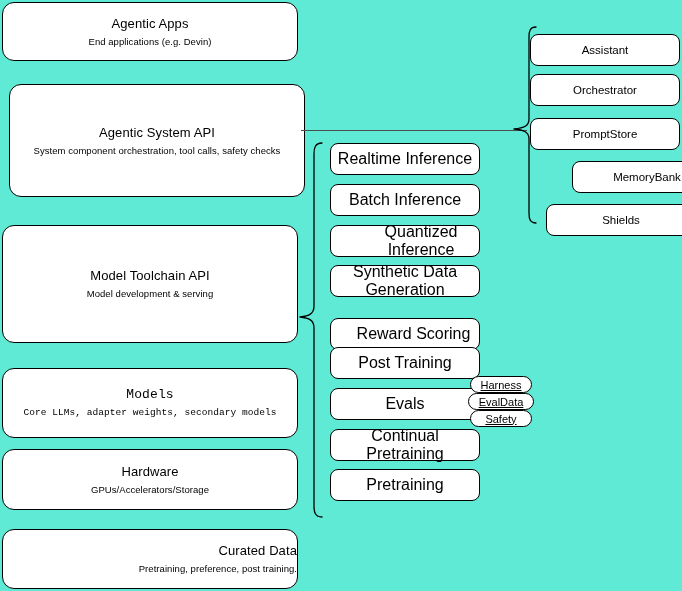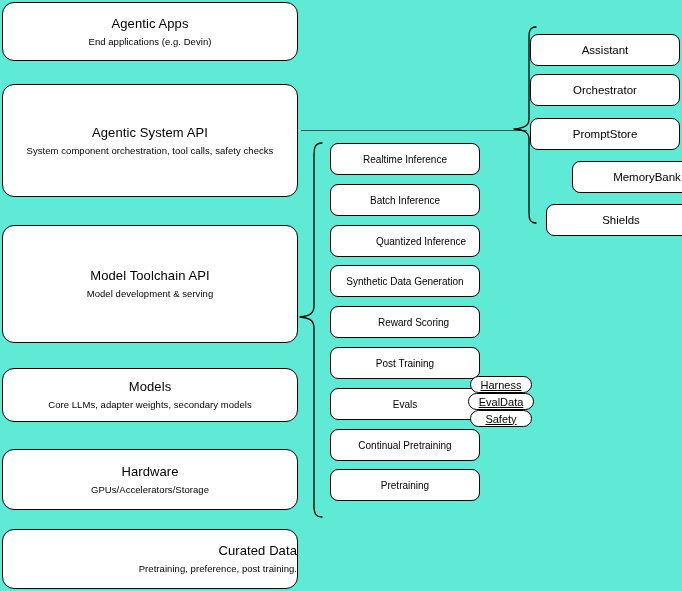--- a/index.html
+++ b/index.html
@@ -50,21 +50,21 @@
     margin-top: 3px;
     letter-spacing: .05px;
   }
 
   
   .mid {
     left: 330px;
     width: 150px;
     height: 32px;
     border-radius: 8px;
-    font-size: 10px;
+    font-size: 16px;
     justify-content: center;
   }
 
   
   .right {
     left: 530px;
     width: 150px;
     height: 32px;
     border-radius: 8px;
     font-size: 11.5px;
@@ -102,31 +102,31 @@
 </head>
 <body>
 
 <div id="canvas">
 
   <div class="rbox layer" style="top:2px;height:59px;">
     <div class="title">Agentic Apps</div>
     <div class="subtitle">End applications (e.g. Devin)</div>
   </div>
 
-  <div class="rbox layer" style="top:84px;height:113px;">
+  <div class="rbox layer" style="top:84px;height:113px;margin-left:7px;">
     <div class="title">Agentic System API</div>
     <div class="subtitle">System component orchestration, tool calls, safety checks</div>
   </div>
 
   <div class="rbox layer" style="top:225px;height:118px;">
     <div class="title">Model Toolchain API</div>
     <div class="subtitle">Model development &amp; serving</div>
   </div>
 
-  <div class="rbox layer" style="top:368px;height:54px;">
+  <div class="rbox layer" style="top:368px;height:70px;font-family:Liberation Mono, monospace;">
     <div class="title">Models</div>
     <div class="subtitle">Core LLMs, adapter weights, secondary models</div>
   </div>
 
   <div class="rbox layer" style="top:449px;height:61px;">
     <div class="title">Hardware</div>
     <div class="subtitle">GPUs/Accelerators/Storage</div>
   </div>
 
   <div class="rbox layer" style="top:529px;height:60px;align-items:flex-end;">
@@ -155,21 +155,21 @@
   </div>
   <div class="rbox mid" style="top:184px;">
     <span>Batch Inference</span>
   </div>
   <div class="rbox mid" style="top:225px;padding-left:32px;">
     <span>Quantized Inference</span>
   </div>
   <div class="rbox mid" style="top:265px;">
     <span>Synthetic Data Generation</span>
   </div>
-  <div class="rbox mid" style="top:306px;padding-left:17px;">
+  <div class="rbox mid" style="top:318px;padding-left:17px;">
     <span>Reward Scoring</span>
   </div>
   <div class="rbox mid" style="top:347px;">
     <span>Post Training</span>
   </div>
   <div class="rbox mid" style="top:388px;">
     <span>Evals</span>
   </div>
   <div class="rbox mid" style="top:429px;">
     <span>Continual Pretraining</span>

